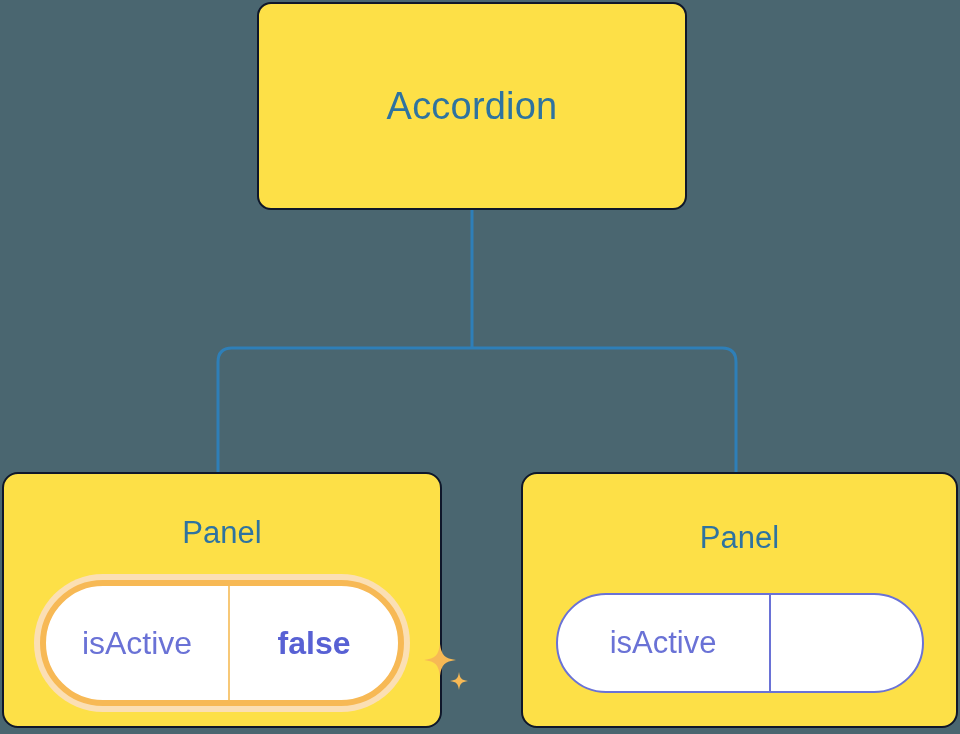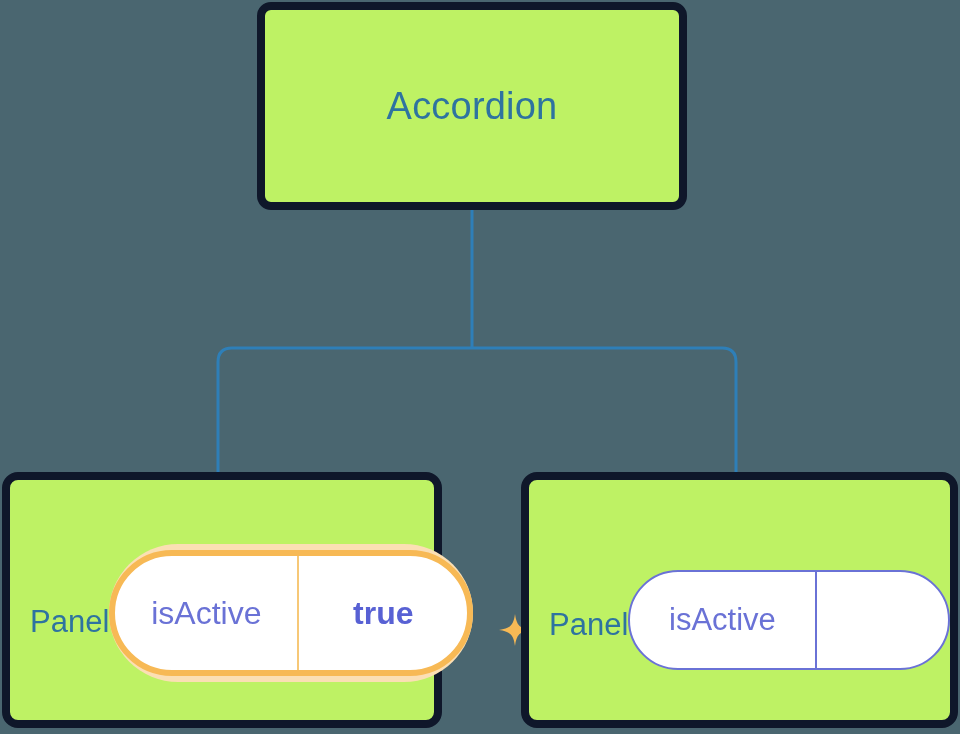--- a/index.html
+++ b/index.html
@@ -27,22 +27,22 @@
     left: 0;
     top: 0;
     width: 960px;
     height: 734px;
     pointer-events: none;
   }
 
   
   .node {
     position: absolute;
-    background: #bef264;
-    border: 8px solid #0f172a;
+    background: #fde047;
+    border: 2px solid #0f172a;
     border-radius: 14px;
     box-sizing: border-box;
   }
   .node-root {
     left: 257px;
     top: 2px;
     width: 430px;
     height: 208px;
     display: flex;
     align-items: center;
@@ -54,24 +54,23 @@
     font-weight: 400;
     letter-spacing: 0.2px;
     line-height: 1;
   }
 
   .node-leaf {
     top: 472px;
     height: 256px;
     border-radius: 16px;
     display: flex;
-    flex-direction: row;
+    flex-direction: column;
     align-items: center;
     overflow: visible;
-    padding-left: 20px;
   }
   .node-leaf-left {
     left: 2px;
     width: 440px;
   }
   .node-leaf-right {
     left: 521px;
     width: 437px;
   }
   .node-title-leaf {
@@ -192,21 +191,21 @@
 
   <div class="node node-leaf node-leaf-left">
     <div class="node-title-leaf">Panel</div>
 
     <div class="pill-hl-outer">
       <div class="pill-hl-inner">
         <div class="pill-key">
           <span>isActive</span>
         </div>
         <div class="pill-val">
-          <span>true</span>
+          <span>false</span>
         </div>
       </div>
 
       <svg class="sparkles" viewBox="0 0 60 60" fill="none">
         <path d="M22 2 C23.6 13.4 26.6 16.4 38 18 C26.6 19.6 23.6 22.6 22 34 C20.4 22.6 17.4 19.6 6 18 C17.4 16.4 20.4 13.4 22 2 Z" fill="#f7b955"></path>
         <path d="M41 30 C42 36.6 43.4 38 50 39 C43.4 40 42 41.4 41 48 C40 41.4 38.6 40 32 39 C38.6 38 40 36.6 41 30 Z" fill="#f7b955"></path>
       </svg>
     </div>
   </div>
 

